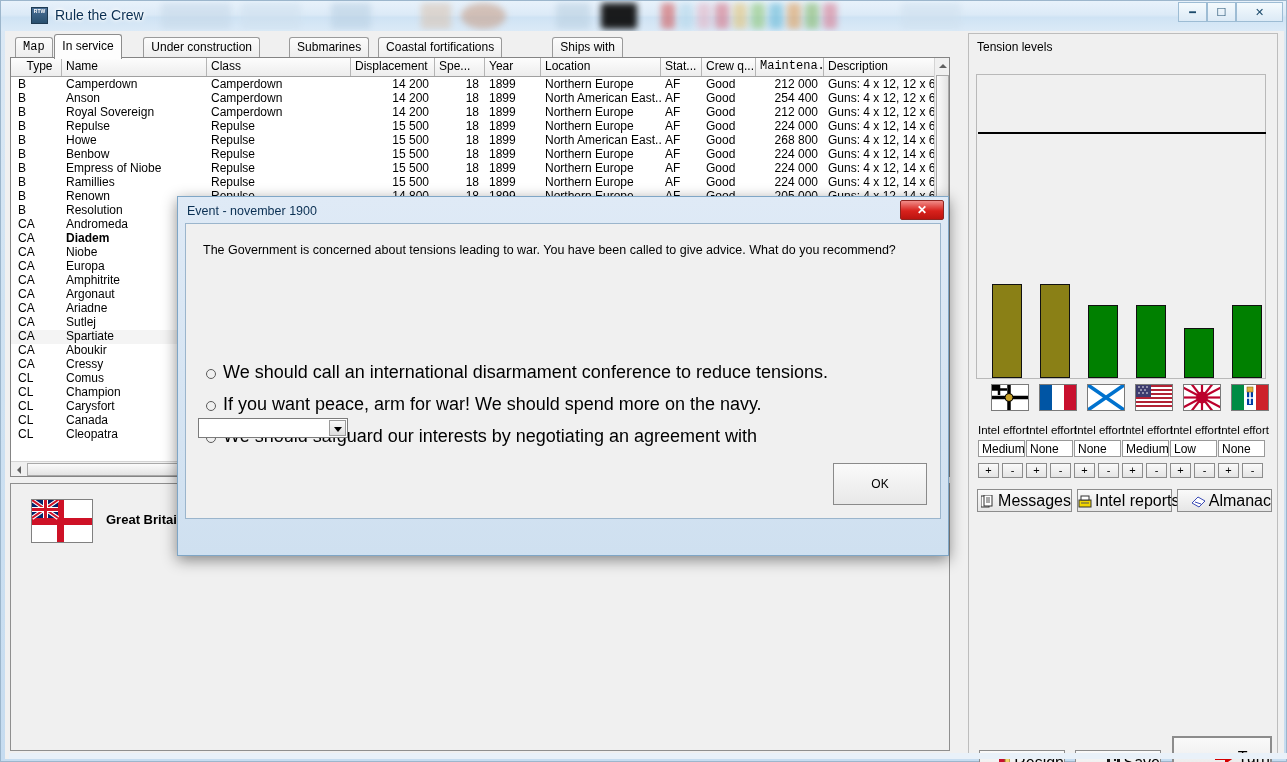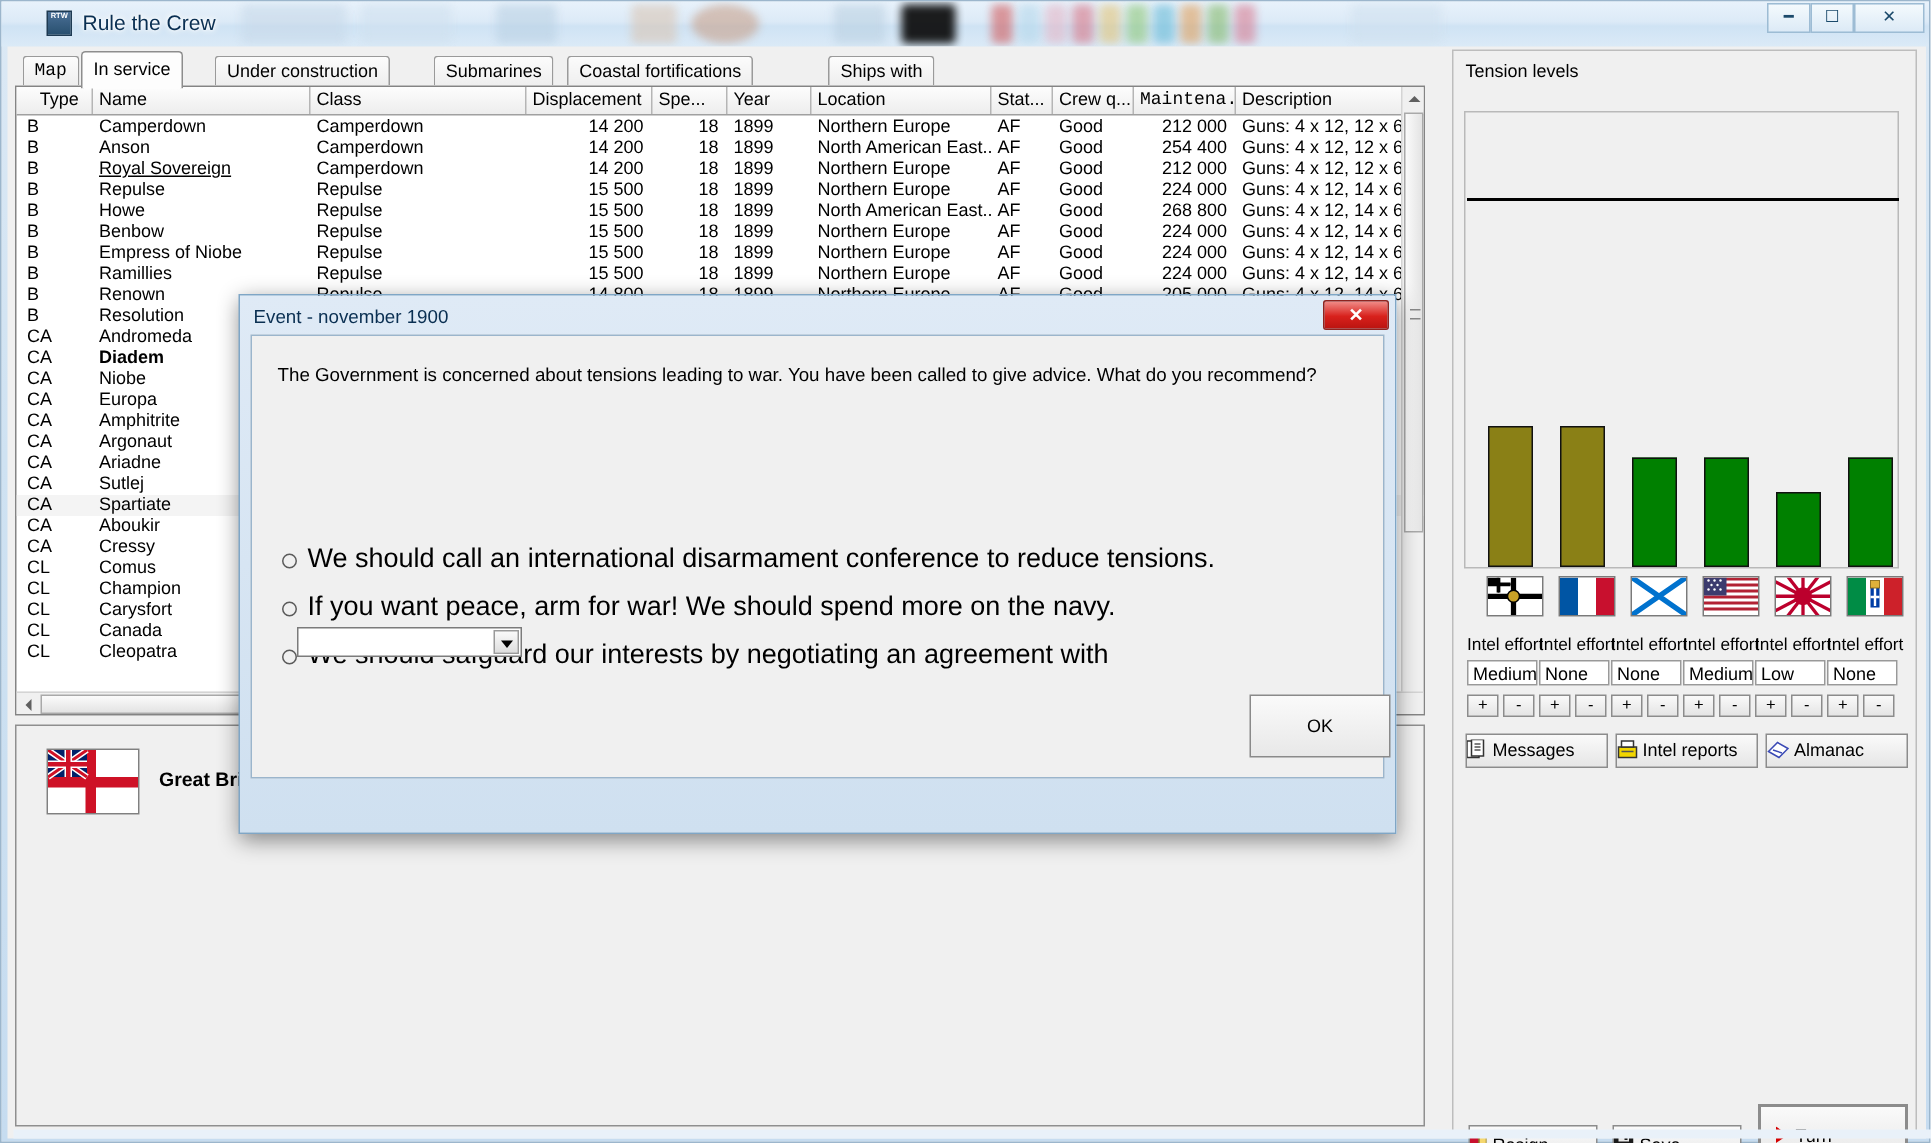--- a/index.html
+++ b/index.html
@@ -153,27 +153,27 @@
     padding-left:3px;color:#000;overflow:hidden;
   }
   .pmbtn{
     position:absolute;top:429px;width:21px;height:15px;line-height:13px;text-align:center;
     background:linear-gradient(to bottom,#fafafa,#e4e4e4);
     border:1px solid #8c8c8c;box-sizing:border-box;font-size:11px;color:#000;
   }
   .actbtn{
     position:absolute;height:23px;line-height:21px;
     background:linear-gradient(to bottom,#fafafa,#e6e6e6);
-    border:1px solid #8c8c8c;box-sizing:border-box;font-size:12px;color:#000;
-    text-align:left;white-space:nowrap;
+    border:1px solid #8c8c8c;box-sizing:border-box;font-size:16px;color:#000;
+    text-align:right;white-space:nowrap;
   }
 
   
   #dlg{
-    position:absolute;left:158px;top:195px;width:772px;height:360px;
+    position:absolute;left:176px;top:195px;width:772px;height:360px;
     background:linear-gradient(to bottom,#dfeaf6,#cfe0f0);
     border:1px solid #7fa6c6;box-sizing:border-box;
     box-shadow:0 4px 14px rgba(0,0,0,.45);
   }
   #dlg-title{position:absolute;left:9px;top:7px;font-size:12.5px;color:#0a2f52;white-space:nowrap;}
   #dlg-close{
     position:absolute;right:4px;top:3px;width:44px;height:20px;
     background:linear-gradient(to bottom,#f08c88,#d8211c 55%,#bb1410);
     border:1px solid #8d2420;box-sizing:border-box;border-radius:2px;
     color:#fff;font-size:12px;text-align:center;line-height:18px;font-weight:bold;
@@ -307,21 +307,21 @@
             <div class="cell r" style="left: 424px; width: 50px;">18</div>
             <div class="cell" style="left: 474px; width: 56px;">1899</div>
             <div class="cell" style="left: 530px; width: 120px;">North American East...</div>
             <div class="cell" style="left: 650px; width: 41px;">AF</div>
             <div class="cell" style="left: 691px; width: 54px;">Good</div>
             <div class="cell r" style="left: 745px; width: 68px;">254 400</div>
             <div class="cell" style="left: 813px; width: 112px;">Guns: 4 x 12, 12 x 6, 4 T</div>
           </div>
           <div class="row" style="top: 48px;">
             <div class="cell" style="left: 3px; width: 48px;">B</div>
-            <div class="cell" style="left: 51px; width: 145px; text-decoration: underline;">Royal Sovereign</div>
+            <div class="cell" style="left: 51px; width: 145px;">Royal Sovereign</div>
             <div class="cell" style="left: 196px; width: 144px;">Camperdown</div>
             <div class="cell r" style="left: 340px; width: 84px;">14 200</div>
             <div class="cell r" style="left: 424px; width: 50px;">18</div>
             <div class="cell" style="left: 474px; width: 56px;">1899</div>
             <div class="cell" style="left: 530px; width: 120px;">Northern Europe</div>
             <div class="cell" style="left: 650px; width: 41px;">AF</div>
             <div class="cell" style="left: 691px; width: 54px;">Good</div>
             <div class="cell r" style="left: 745px; width: 68px;">212 000</div>
             <div class="cell" style="left: 813px; width: 112px;">Guns: 4 x 12, 12 x 6, 4 T</div>
           </div>

